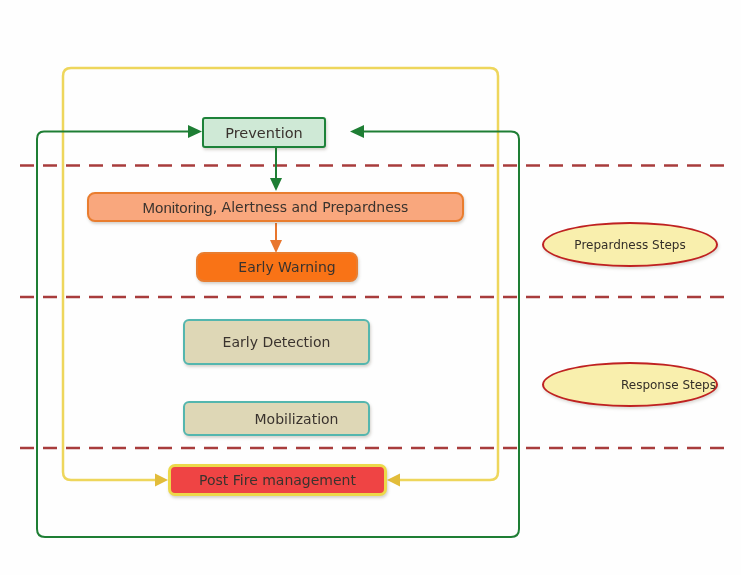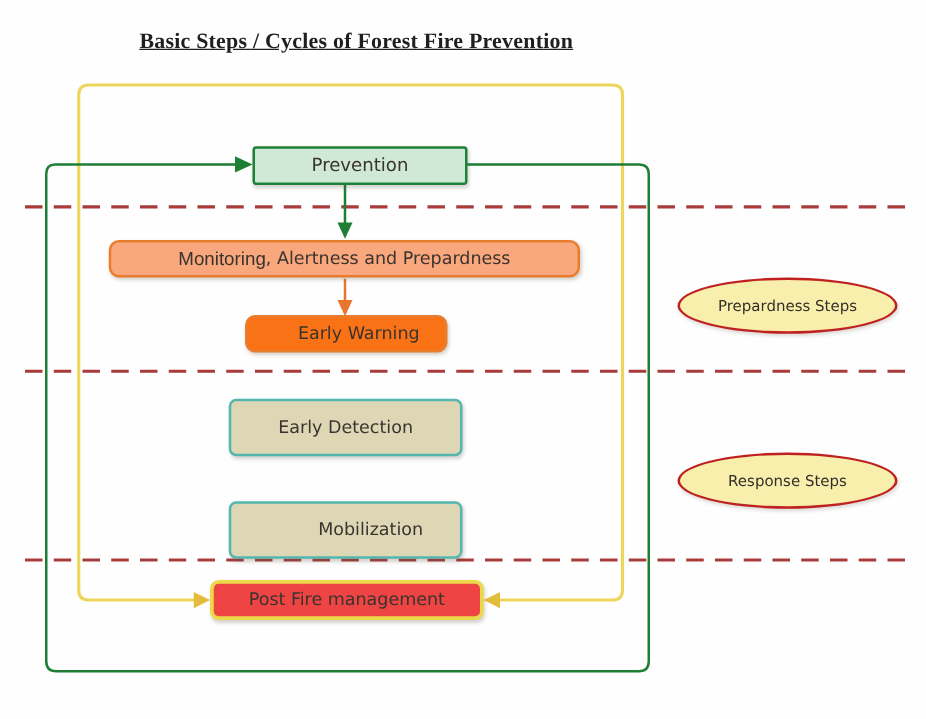--- a/index.html
+++ b/index.html
@@ -38,21 +38,21 @@
     box-sizing: border-box;
     display: flex;
     align-items: center;
     justify-content: center;
     font-size: 14px;
     color: #3a332e;
     white-space: nowrap;
     box-shadow: 1px 2px 3px rgba(90,80,60,0.25);
   }
   .node-prevention {
-    left: 202px; top: 117px; width: 172px; height: 31px;
+    left: 202px; top: 117px; width: 124px; height: 31px;
     background: #cfe9d6;
     border: 2px solid #1d8239;
     border-radius: 3px;
     font-size: 14.5px;
   }
   .node-monitoring {
     left: 87px; top: 192px; width: 377px; height: 30px;
     background: #f9a77d;
     border: 2px solid #e97d2f;
     border-radius: 8px;
@@ -65,21 +65,21 @@
     border-radius: 8px;
     padding-left: 20px;
   }
   .node-tan {
     background: #ded7b6;
     border: 2px solid #54b6ae;
     border-radius: 6px;
   }
   .node-early-detection { left: 183px; top: 319px; width: 187px; height: 46px; }
   .node-pre-initial     { left: 183px; top: 370px; width: 187px; height: 29px; }
-  .node-mobilization    { left: 183px; top: 401px; width: 187px; height: 46px; padding-left: 40px; }
+  .node-mobilization    { left: 183px; top: 401px; width: 187px; height: 35px; padding-left: 40px; }
   .node-post-fire {
     left: 168px; top: 464px; width: 219px; height: 32px;
     background: #ef4444;
     border: 3px solid #ecd94a;
     border-radius: 7px;
   }
   .side-ellipse {
     position: absolute;
     box-sizing: border-box;
     width: 176px; height: 45px;
@@ -88,21 +88,21 @@
     border-radius: 50%;
     display: flex;
     align-items: center;
     justify-content: center;
     font-size: 12px;
     color: #332e28;
     white-space: nowrap;
     box-shadow: 1px 2px 3px rgba(90,80,60,0.2);
   }
   .ellipse-prepardness { left: 542px; top: 222px; }
-  .ellipse-response    { left: 542px; top: 362px; }
+  .ellipse-response    { left: 542px; top: 362px; justify-content: flex-end; }
 </style>
 </head>
 <body>
 
 <div class="canvas">
 
   <svg class="connectors" width="741" height="575" viewBox="0 0 741 575">
 
     <path d="M20 165.5 H732" fill="none" stroke="#a83c3c" stroke-width="2.5" stroke-dasharray="14 9"></path>
     <path d="M20 297 H732" fill="none" stroke="#a83c3c" stroke-width="2.5" stroke-dasharray="14 9"></path>
@@ -116,21 +116,20 @@
     <polygon points="202,131.5 188,125 188,138" fill="#1e7e34"></polygon>
     <polygon points="350,131.5 364,125 364,138" fill="#1e7e34"></polygon>
 
     <path d="M276 148 V184" fill="none" stroke="#1e7e34" stroke-width="2"></path>
     <polygon points="276,191 270,178 282,178" fill="#1e7e34"></polygon>
 
     <path d="M276 223 V246" fill="none" stroke="#e8762d" stroke-width="2"></path>
     <polygon points="276,253 270,240 282,240" fill="#e8762d"></polygon>
   </svg>
 
-  <div class="title">Basic Steps / Cycles of Forest Fire Prevention</div>
 
   <div class="node node-prevention">
     <span>Prevention</span>
   </div>
 
   <div class="node node-monitoring">
     <span class="part1">Monitoring</span>
     <span> , Alertness and Prepardness</span>
   </div>
 

